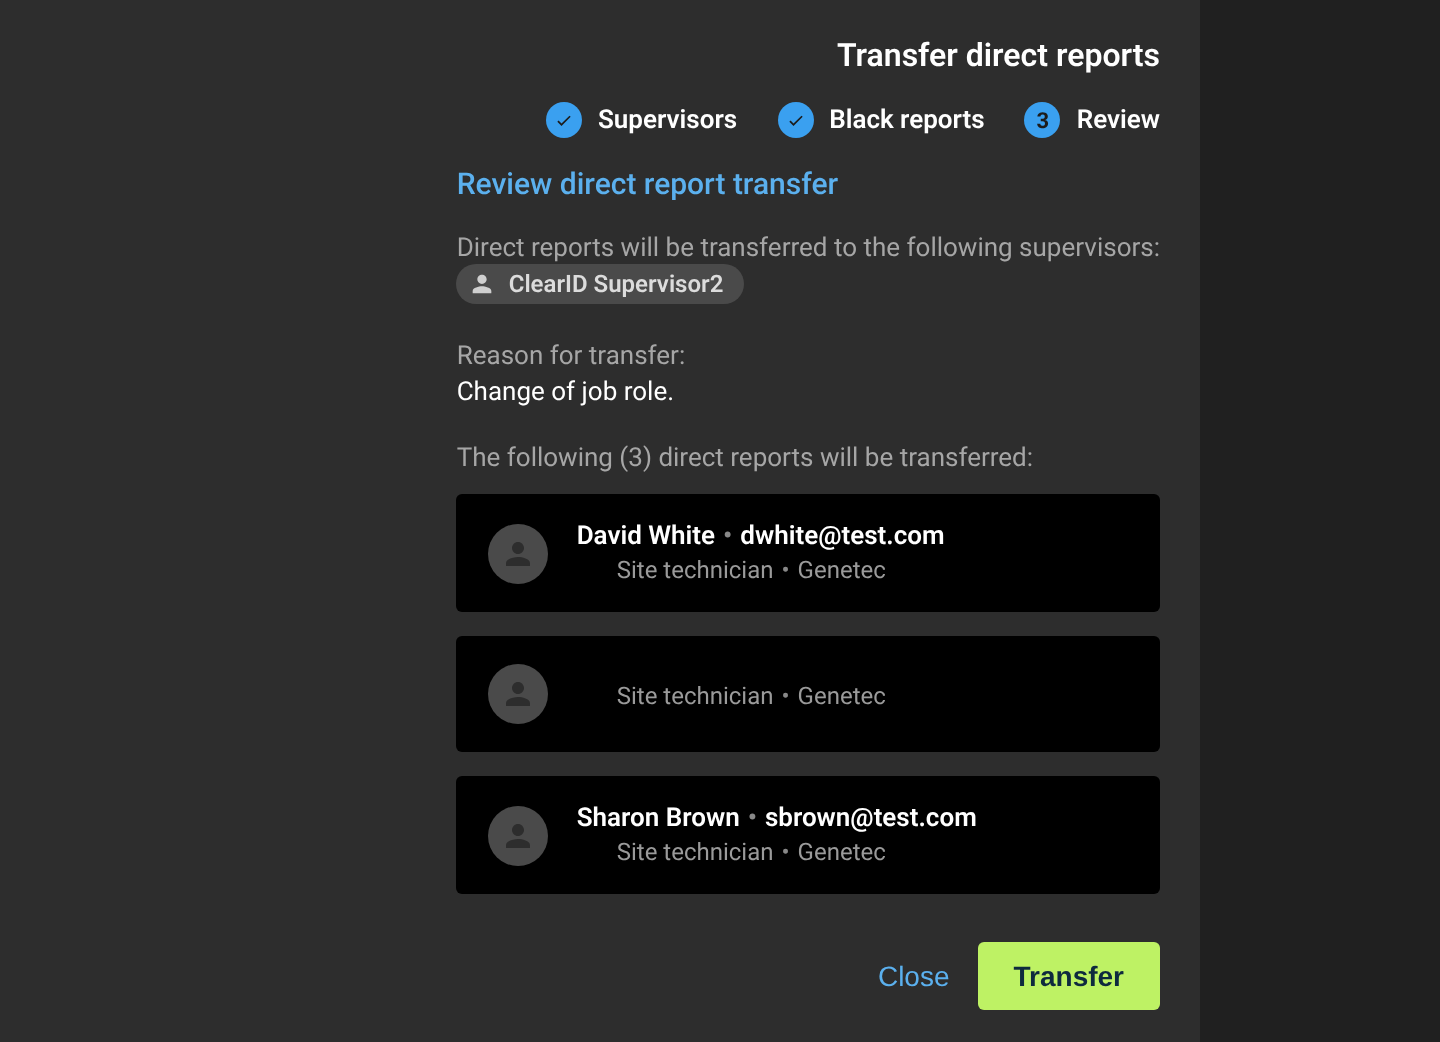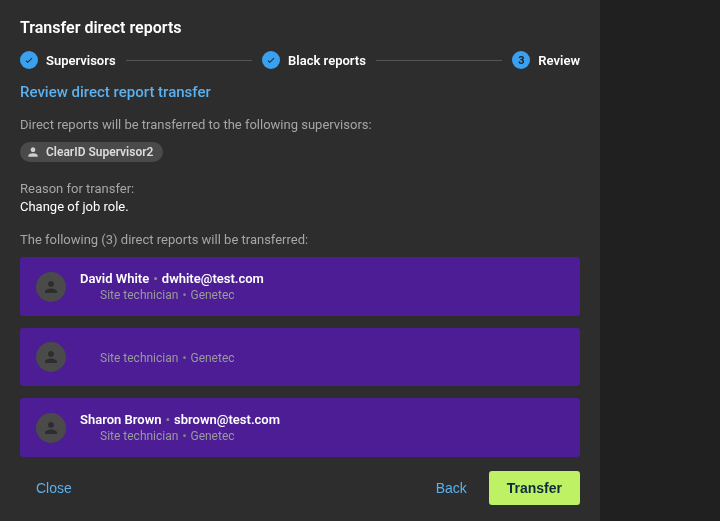--- a/index.html
+++ b/index.html
@@ -12,20 +12,21 @@
     color: #ffffff;
     overflow: hidden;
   }
   .dialog {
     background: #2d2d2d;
     width: 600px;
     height: 521px;
     box-sizing: border-box;
     display: flex;
     flex-direction: column;
+    align-items: flex-end;
   }
   .dlg-title {
     font-size: 16px;
     font-weight: 600;
     padding: 18px 20px 14px 20px;
   }
   .stepper {
     display: flex;
     align-items: center;
     padding: 0 20px 14px 20px;
@@ -79,21 +80,21 @@
     color: #a6a6a6;
     font-size: 13px;
   }
   .chip {
     display: inline-flex;
     align-items: center;
     gap: 6px;
     background: #4a4a4a;
     border-radius: 12px;
     padding: 3px 10px 3px 6px;
-    margin-top: 10px;
+    margin-top: 0;
     font-size: 12px;
     color: #dcdcdc;
     font-weight: 600;
   }
   .chip-icon {
     width: 14px;
     height: 14px;
     display: inline-block;
   }
   .reason-block {
@@ -102,21 +103,21 @@
   .reason-value {
     color: #ffffff;
     font-size: 13px;
     margin-top: 3px;
   }
   .list-intro {
     margin-top: 18px;
     margin-bottom: 10px;
   }
   .person-card {
-    background: #4c1d95;
+    background: #000000;
     border-radius: 3px;
     padding: 14px 16px;
     display: flex;
     align-items: center;
     gap: 14px;
     margin-bottom: 12px;
   }
   .avatar {
     width: 30px;
     height: 30px;
@@ -264,17 +265,16 @@
             <div class="line1"><span>Sharon Brown</span><span class="sep">•</span><span>sbrown@test.com</span></div>
             <div class="line2"><span>Site technician</span><span class="sep">•</span><span>Genetec</span></div>
           </div>
         </div>
       </div>
   </div>
 
   <div class="footer">
     <button class="btn btn-close">Close</button>
     <span class="footer-spacer"></span>
-    <button class="btn btn-back">Back</button>
     <button class="btn btn-primary">Transfer</button>
   </div>
 
 </div>
 
 </body></html>

